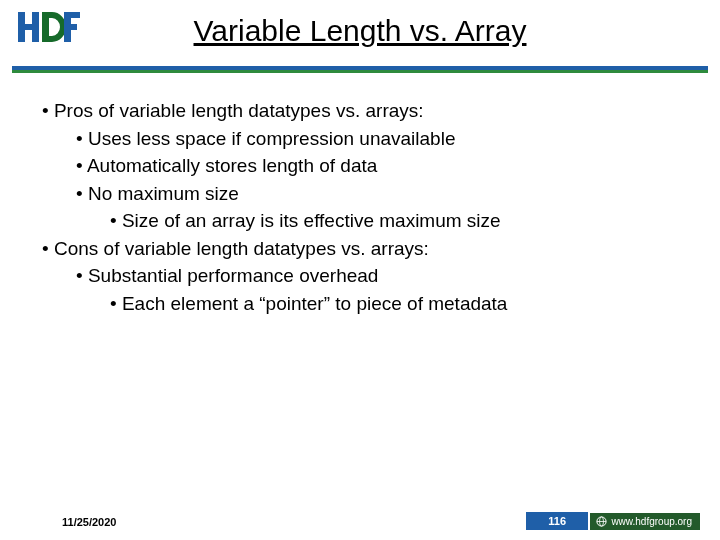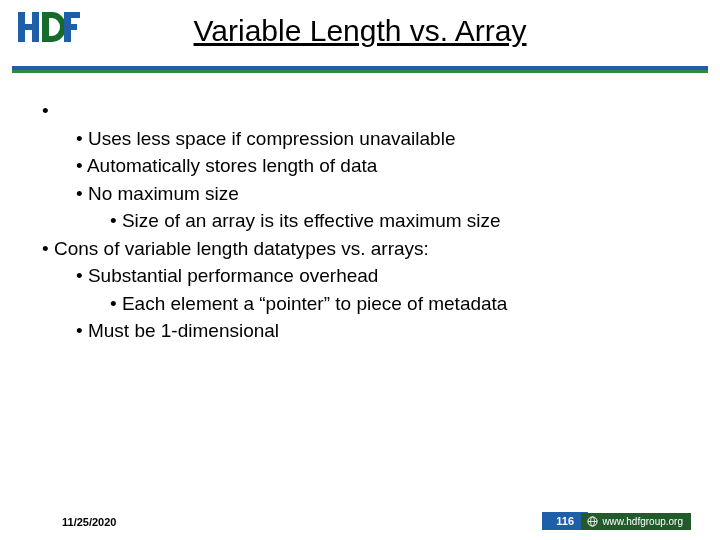--- a/index.html
+++ b/index.html
@@ -69,26 +69,26 @@
     font-weight: bold;
   }
   .pagebox {
     position: absolute;
     right: 132px;
     bottom: 0;
     background: #1f5fa8;
     color: #fff;
     font-size: 11px;
     font-weight: bold;
-    padding: 3px 14px;
+    padding: 3px 22px;
     margin-top: 23px;
   }
   .urlbadge {
     position: absolute;
-    right: 29px;
+    right: 20px;
     bottom: 0;
     background: #235a2b;
     color: #fff;
     font-size: 10px;
     padding: 3px 8px 3px 6px;
     display: flex;
     align-items: center;
     gap: 4px;
   }
   .urlbadge svg { display: block; }
@@ -115,41 +115,41 @@
 </div>
 
 <div class="hr-wrap">
   <div class="hr-blue"></div>
   <div class="hr-green"></div>
 </div>
 
 <div class="content">
   <ul class="b0">
     <li>
+      <span>Pros of variable length datatypes vs. arrays:</span>
       <ul class="b1">
         <li><span>Uses less space if compression unavailable</span></li>
         <li><span>Automatically stores length of data</span></li>
         <li>
           <span>No maximum size</span>
           <ul class="b2">
             <li><span>Size of an array is its effective maximum size</span></li>
           </ul>
         </li>
       </ul>
     </li>
     <li>
       <span>Cons of variable length datatypes vs. arrays:</span>
       <ul class="b1">
         <li>
           <span>Substantial performance overhead</span>
           <ul class="b2">
             <li><span>Each element a “pointer” to piece of metadata</span></li>
           </ul>
         </li>
-        <li><span>Must be 1-dimensional</span></li>
       </ul>
     </li>
   </ul>
 </div>
 
 <div class="footer">
   <div class="date">11/25/2020</div>
   <div class="pagebox">116</div>
   <div class="urlbadge">
     <span>

